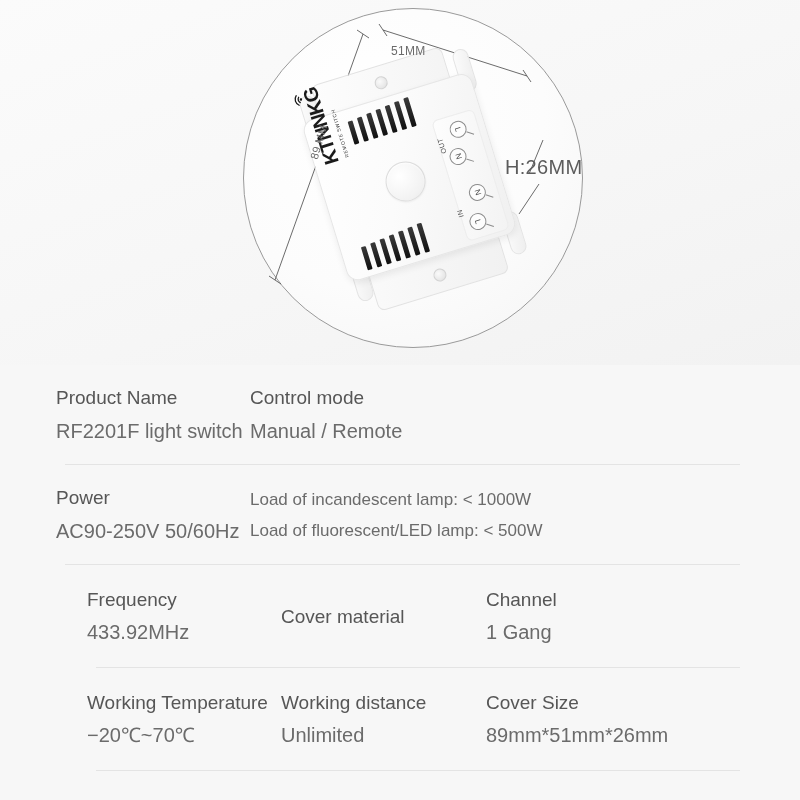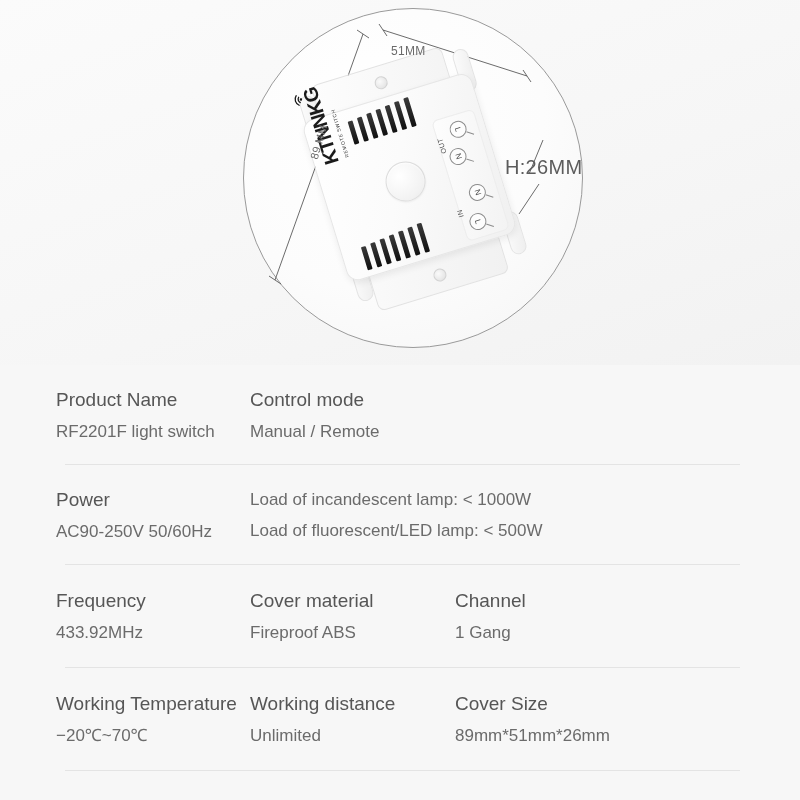--- a/index.html
+++ b/index.html
@@ -252,21 +252,21 @@
     width: 800px;
     padding: 0;
   }
 
   .spec-row {
     position: relative;
     display: flex;
     height: 100px;
     align-items: center;
   }
-  .spec-row.tall { height: 103px; }
+  .spec-row.tall { height: 103px; margin-left: 31px; }
 
   .spec-row::after {
     content: "";
     position: absolute;
     left: 65px;
     right: 60px;
     bottom: 0;
     height: 1px;
     background: #e4e4e4;
   }
@@ -282,21 +282,21 @@
   .spec-col.c3 { width: 257px; justify-content: center; }
   .spec-col.c2wide { width: 462px; }
 
   .spec-key {
     font-size: 19px;
     color: #565656;
     line-height: 1.05;
     white-space: nowrap;
   }
   .spec-val {
-    font-size: 17px;
+    font-size: 20px;
     color: #6b6b6b;
     line-height: 1.05;
     white-space: nowrap;
   }
   .spec-line {
     font-size: 17px;
     color: #6b6b6b;
     line-height: 1.05;
     white-space: nowrap;
   }
@@ -427,21 +427,20 @@
     </div>
   </div>
 
   <div class="spec-row tall">
     <div class="spec-col c1">
       <span class="spec-key">Frequency</span>
       <span class="spec-val">433.92MHz</span>
     </div>
     <div class="spec-col c2">
       <span class="spec-key">Cover material</span>
-      <span class="spec-val">Fireproof ABS</span>
     </div>
     <div class="spec-col c3">
       <span class="spec-key">Channel</span>
       <span class="spec-val">1 Gang</span>
     </div>
   </div>
 
   <div class="spec-row tall">
     <div class="spec-col c1">
       <span class="spec-key">Working Temperature</span>

